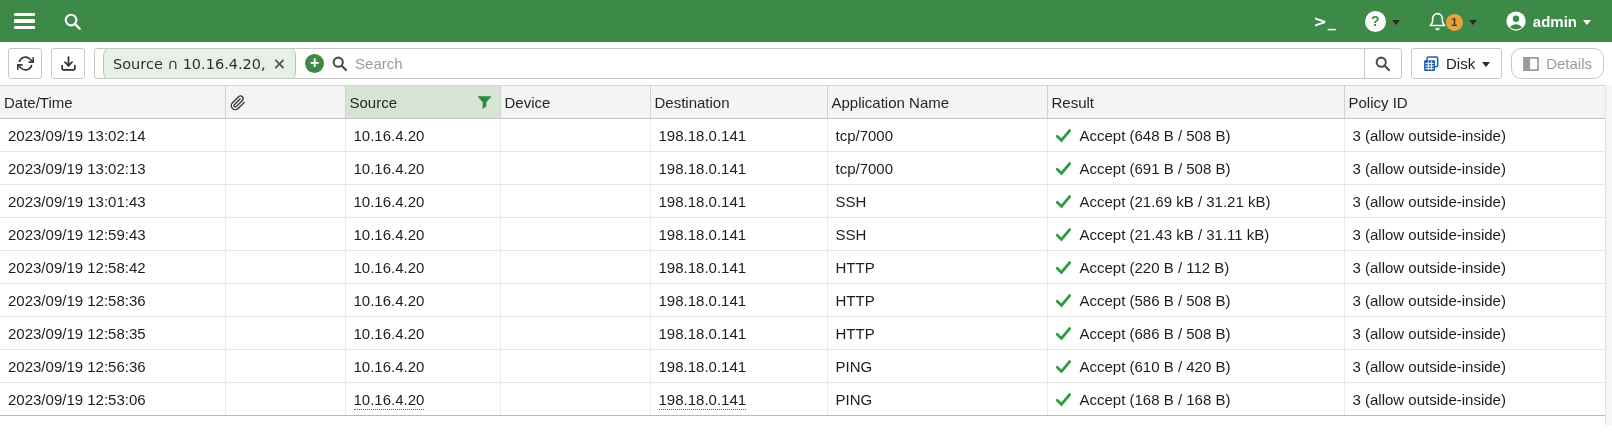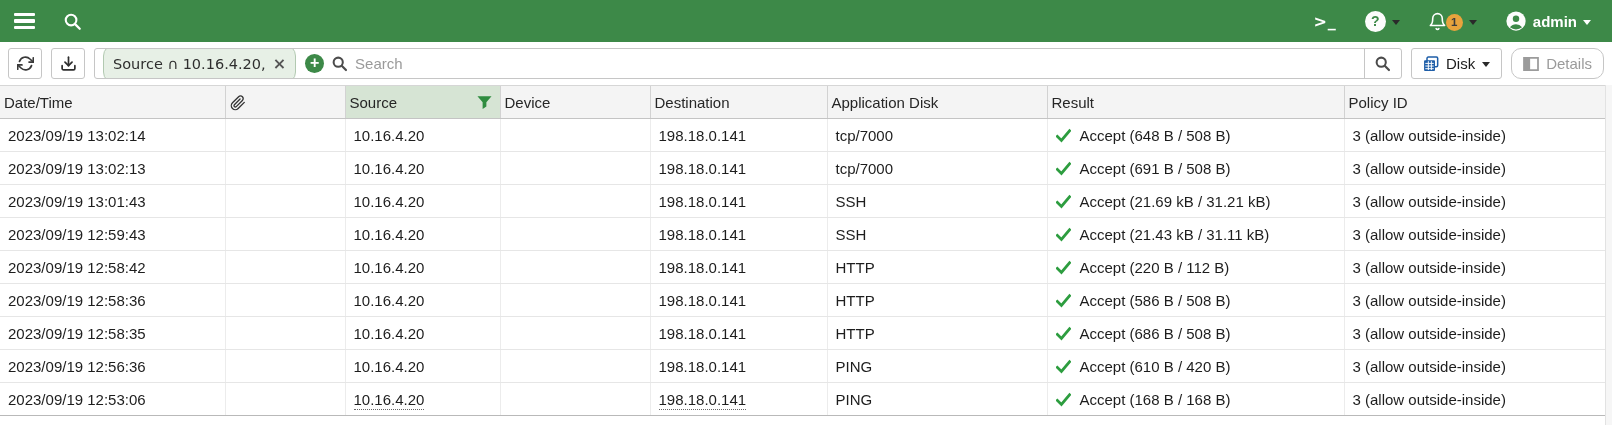--- a/index.html
+++ b/index.html
@@ -196,21 +196,21 @@
           <th class="source-col">
             <span>Source</span>
             <span class="funnel">
               <svg viewBox="0 0 16 16" width="15" height="15">
                   <path d="M0.5 1.2h15L10 7.6v4.6l-4 2.6V7.6z" fill="#2f8c3f"></path>
                 </svg>
             </span>
           </th>
           <th>Device</th>
           <th>Destination</th>
-          <th>Application Disk</th>
+          <th>Application Name</th>
           <th>Result</th>
           <th>Policy ID</th>
         </tr>
       </thead>
       <tbody>
           <tr>
     <td data-cell="datetime"><span>2023/09/19 13:02:14</span></td>
     <td data-cell="attachment"><span></span></td>
     <td data-cell="source"><span>10.16.4.20</span></td>
     <td data-cell="device"><span></span></td>

